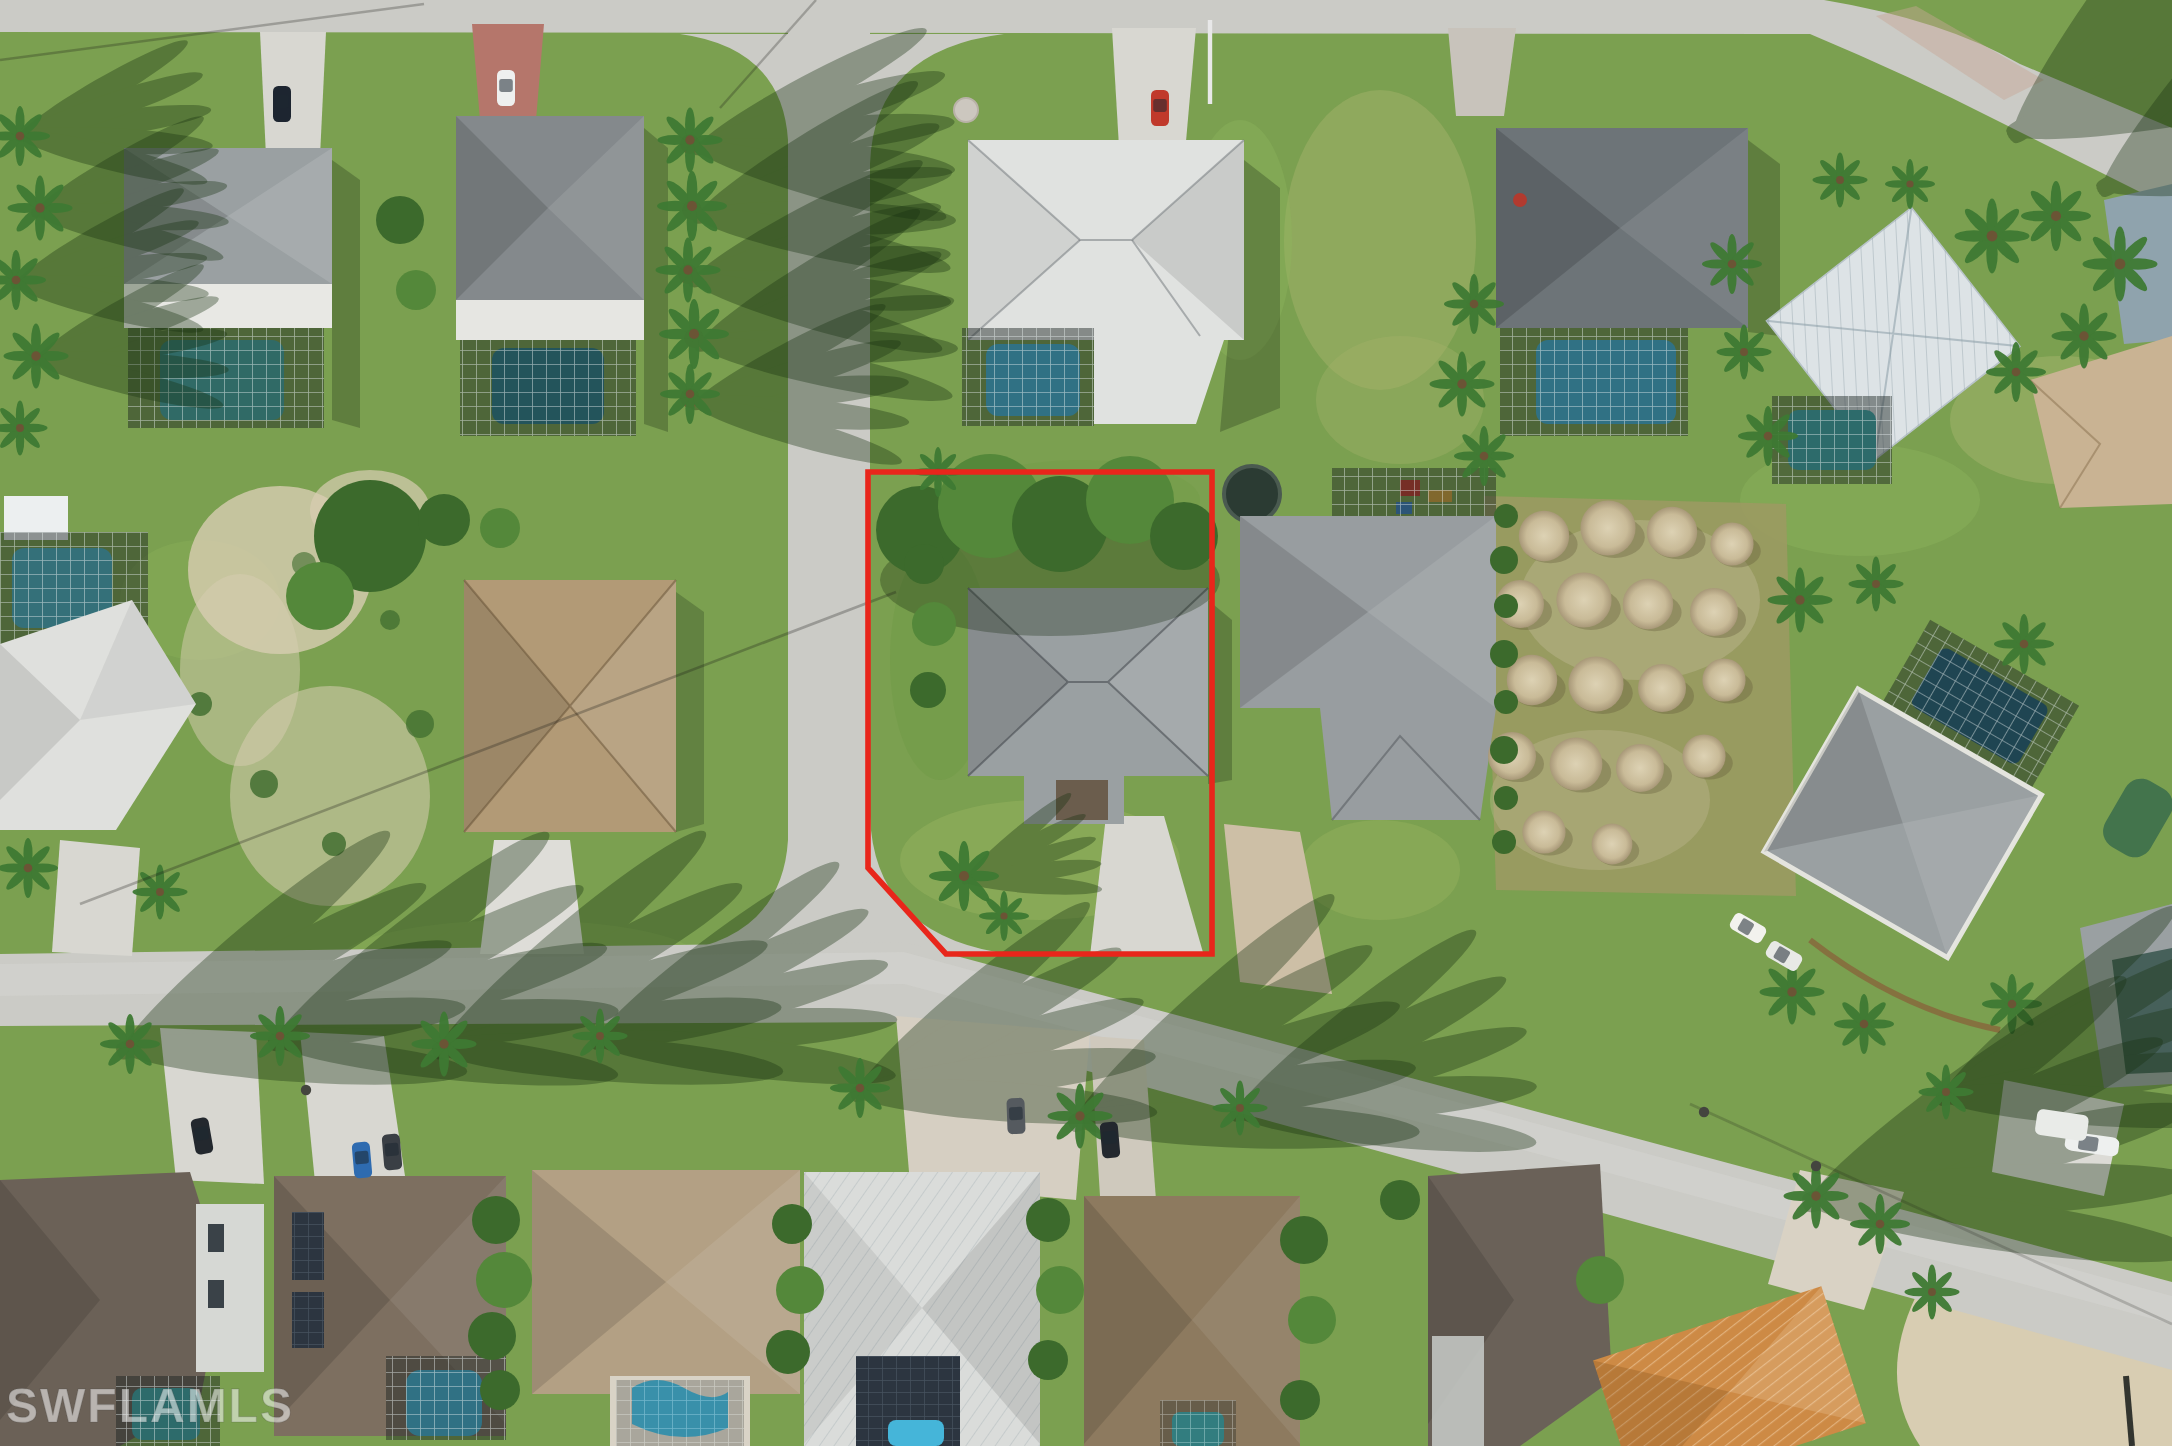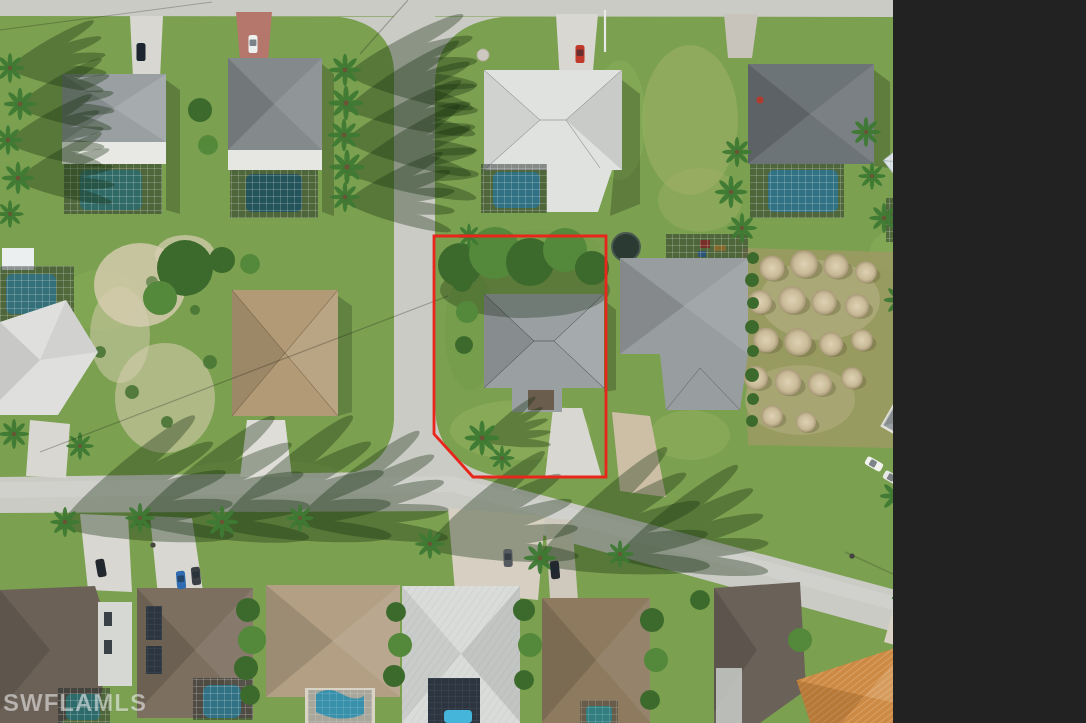--- a/index.html
+++ b/index.html
@@ -1,16 +1,16 @@
 <!DOCTYPE html>
 <html style="--grass: #7ba050; --grassLight: #9cb96a; --grassDark: #5d8a3e; --road: #cbcbc6; --concrete: #d8d7d1; --paver: #cdbfa6; --paverRed: #b5766b; --sand: #d8cdb2; --groundDry: #9b9a62; --roofGray: #9aa0a2; --roofDarkGray: #6d7478; --roofWhite: #e0e2e0; --roofMetal: #dde3e6; --roofTan: #b3a084; --roofBrown: #8d7a5f; --roofTaupe: #7d6f60; --roofOrange: #cd8a45; --poolBlue: #45b5d9; --poolTeal: #3fa9ac; --poolDark: #27647d; --poolGreen: #3d6f4b; --canopy: #3c6a2c; --canopyLight: #54883a; --palmGreen: #3e7a33; --boundary: #e8261b;"><head>
 <meta charset="utf-8">
 <style>
   html,body{margin:0;padding:0;background:#222;}
-  .stage{position:relative;width:893px;height:723px;overflow:hidden;background:var(--grass,#7ba050);}
+  .stage{position:relative;width:1086px;height:723px;overflow:hidden;background:var(--grass,#7ba050);}
   svg{display:block}
   :root{
     --grass:#7ba050; --grassLight:#9cb96a; --grassDark:#5d8a3e;
     --road:#cbcbc6; --concrete:#d8d7d1; --paver:#cdbfa6; --paverRed:#b5766b;
     --sand:#d8cdb2; --groundDry:#9b9a62;
     --roofGray:#9aa0a2; --roofDarkGray:#6d7478; --roofWhite:#e0e2e0; --roofMetal:#dde3e6;
     --roofTan:#b3a084; --roofBrown:#8d7a5f; --roofTaupe:#7d6f60; --roofOrange:#cd8a45;
     --poolBlue:#45b5d9; --poolTeal:#3fa9ac; --poolDark:#27647d; --poolGreen:#3d6f4b;
     --canopy:#3c6a2c; --canopyLight:#54883a; --palmGreen:#3e7a33;
     --boundary:#e8261b;

